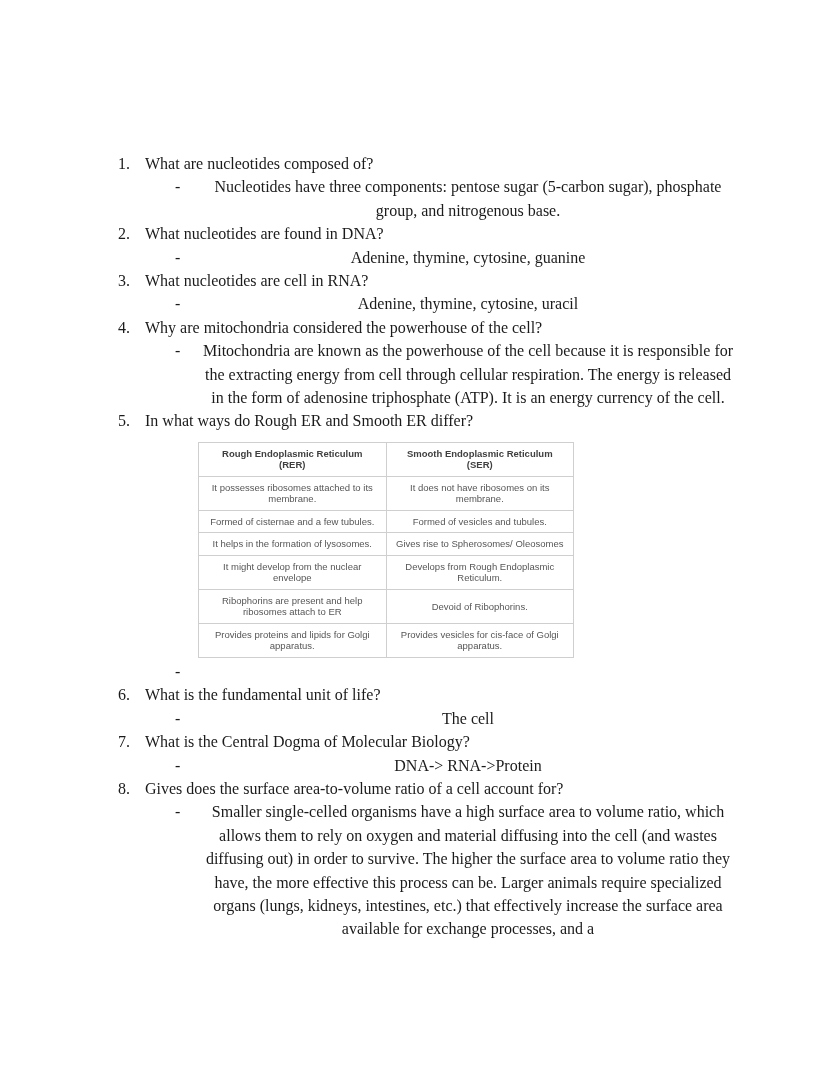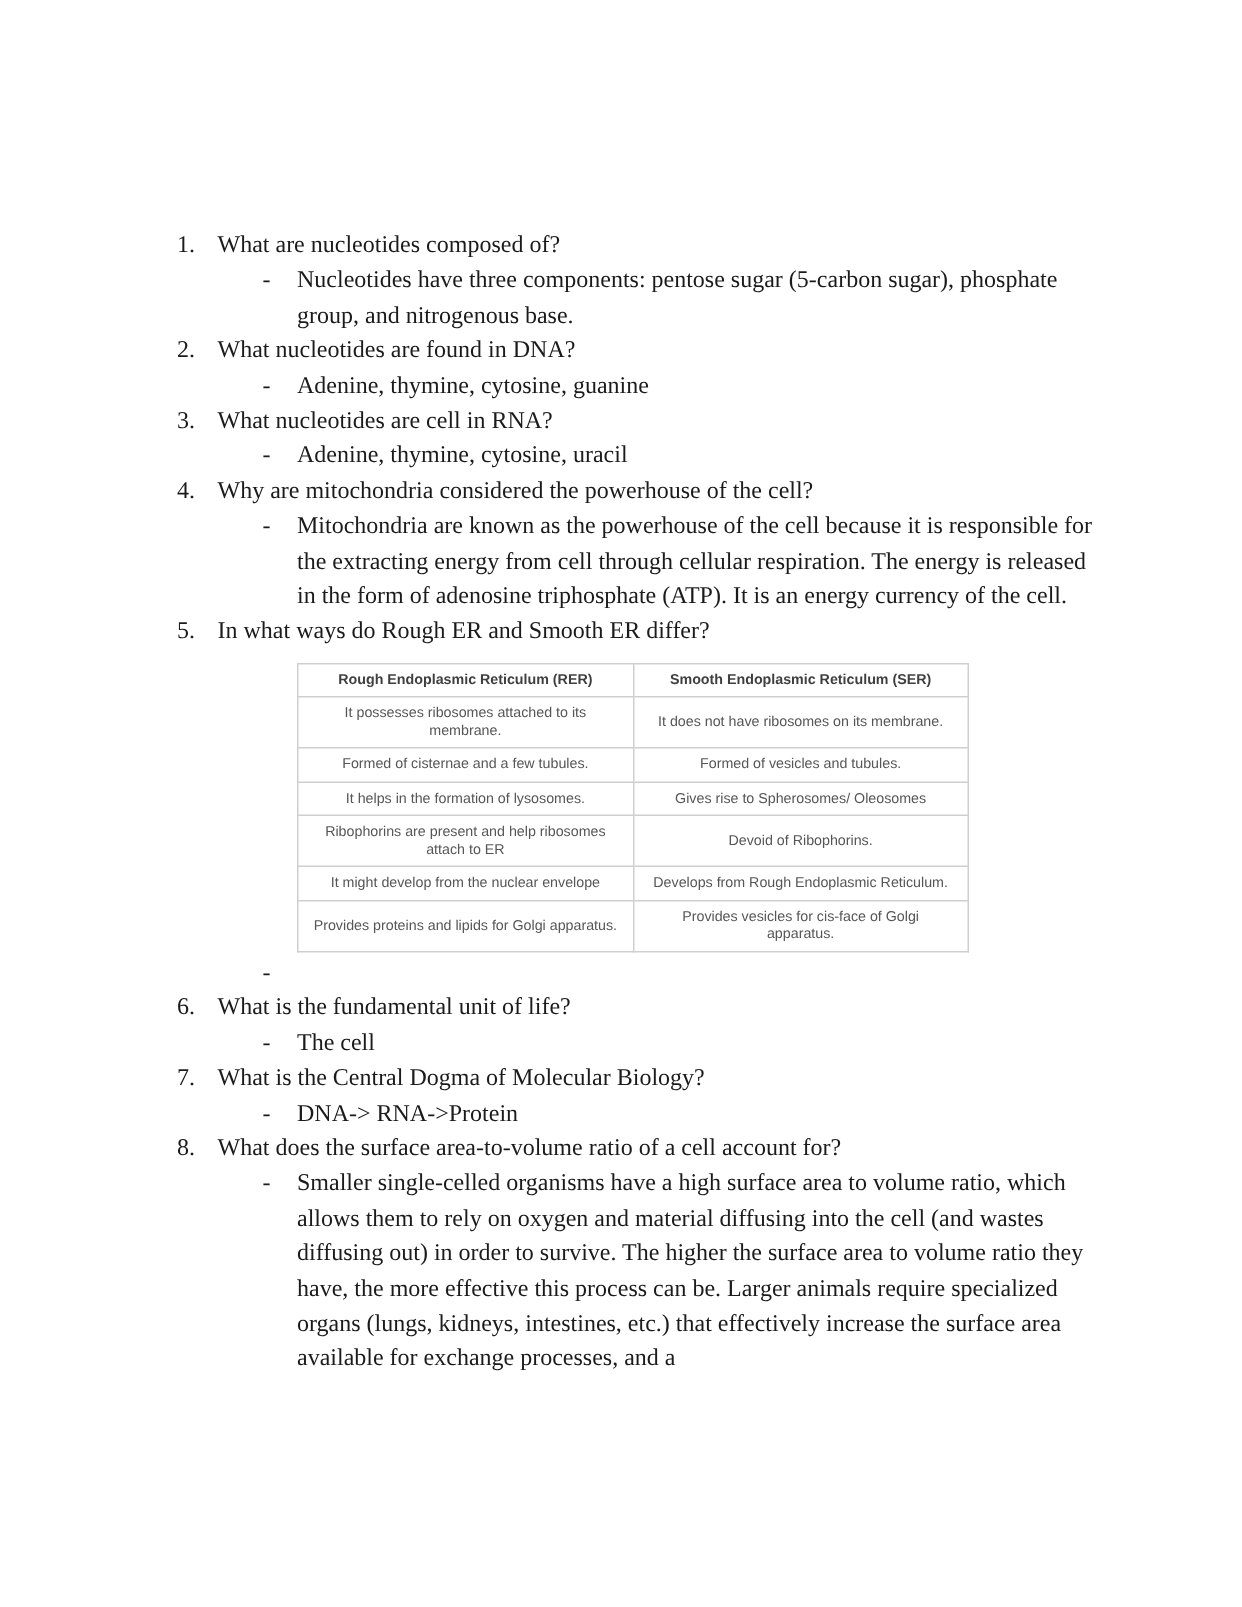--- a/index.html
+++ b/index.html
@@ -37,25 +37,26 @@
   .answer-line {
     display: flex;
     margin-left: 57px;
   }
   .dash {
     width: 23px;
     flex: none;
   }
   .a-text {
     flex: 1;
+    text-align: center;
   }
   table.er-table {
     border-collapse: collapse;
     table-layout: fixed;
-    width: 448px;
+    width: 376px;
     margin: 9px 0 2px 80px;
     font-family: "Liberation Sans", sans-serif;
     font-size: 9.5px;
     line-height: 11.5px;
     color: #565656;
     text-align: center;
   }
   table.er-table th,
   table.er-table td {
     border: 1px solid #cfcfcf;
@@ -133,26 +134,26 @@
             </tr>
             <tr>
               <td>Formed of cisternae and a few tubules.</td>
               <td>Formed of vesicles and tubules.</td>
             </tr>
             <tr>
               <td>It helps in the formation of lysosomes.</td>
               <td>Gives rise to Spherosomes/ Oleosomes</td>
             </tr>
             <tr>
+              <td>It might develop from the nuclear envelope</td>
+              <td>Develops from Rough Endoplasmic Reticulum.</td>
+            </tr>
+            <tr>
               <td>Ribophorins are present and help ribosomes attach to ER</td>
               <td>Devoid of Ribophorins.</td>
-            </tr>
-            <tr>
-              <td>It might develop from the nuclear envelope</td>
-              <td>Develops from Rough Endoplasmic Reticulum.</td>
             </tr>
             <tr>
               <td>Provides proteins and lipids for Golgi apparatus.</td>
               <td>Provides vesicles for cis-face of Golgi apparatus.</td>
             </tr>
           </tbody>
         </table>
         <div class="answer-line">
           <span class="dash">-</span>
           <span class="a-text"></span>
@@ -174,21 +175,21 @@
           <span class="q-text">What is the Central Dogma of Molecular Biology?</span>
         </div>
         <div class="answer-line">
           <span class="dash">-</span>
           <span class="a-text">DNA-&gt; RNA-&gt;Protein</span>
         </div>
       </div>
       <div class="qa-item">
         <div class="question-line">
           <span class="q-num">8.</span>
-          <span class="q-text">What does the surface area-to-volume ratio of a cell account for?</span>
+          <span class="q-text">Gives does the surface area-to-volume ratio of a cell account for?</span>
         </div>
         <div class="answer-line">
           <span class="dash">-</span>
           <span class="a-text">Smaller single-celled organisms have a high surface area to volume ratio, which allows them to rely on oxygen and material diffusing into the cell (and wastes diffusing out) in order to survive. The higher the surface area to volume ratio they have, the more effective this process can be. Larger animals require specialized organs (lungs, kidneys, intestines, etc.) that effectively increase the surface area available for exchange processes, and a</span>
         </div>
       </div>
     </div>
 </div>
 
 </body></html>

